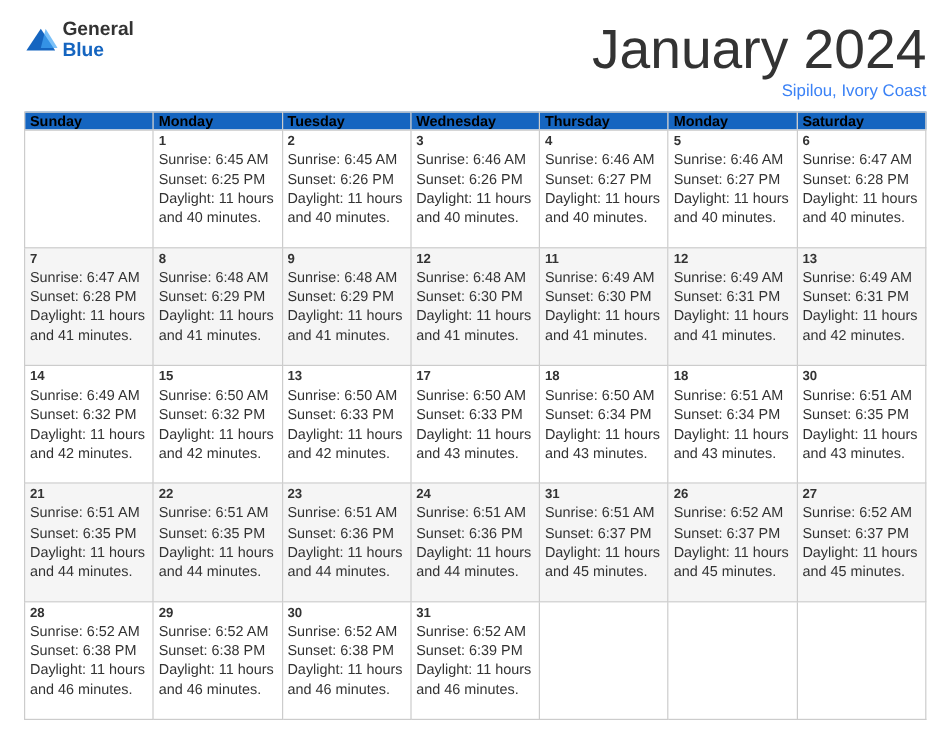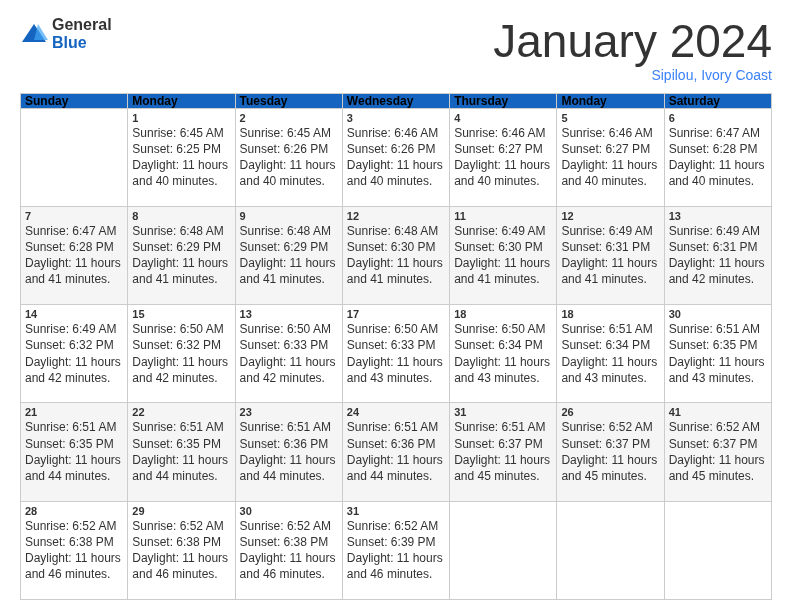--- a/index.html
+++ b/index.html
@@ -300,21 +300,21 @@
 Sunset: 6:37 PM
 Daylight: 11 hours and 45 minutes.</div>
           </td>
           <td>
             <span class="day-num">26</span>
             <div class="day-info" style="white-space: pre-line;">Sunrise: 6:52 AM
 Sunset: 6:37 PM
 Daylight: 11 hours and 45 minutes.</div>
           </td>
           <td>
-            <span class="day-num">41</span>
+            <span class="day-num">27</span>
             <div class="day-info" style="white-space: pre-line;">Sunrise: 6:52 AM
 Sunset: 6:37 PM
 Daylight: 11 hours and 45 minutes.</div>
           </td>
         </tr>
         <tr>
           <td>
             <span class="day-num">28</span>
             <div class="day-info" style="white-space: pre-line;">Sunrise: 6:52 AM
 Sunset: 6:38 PM

